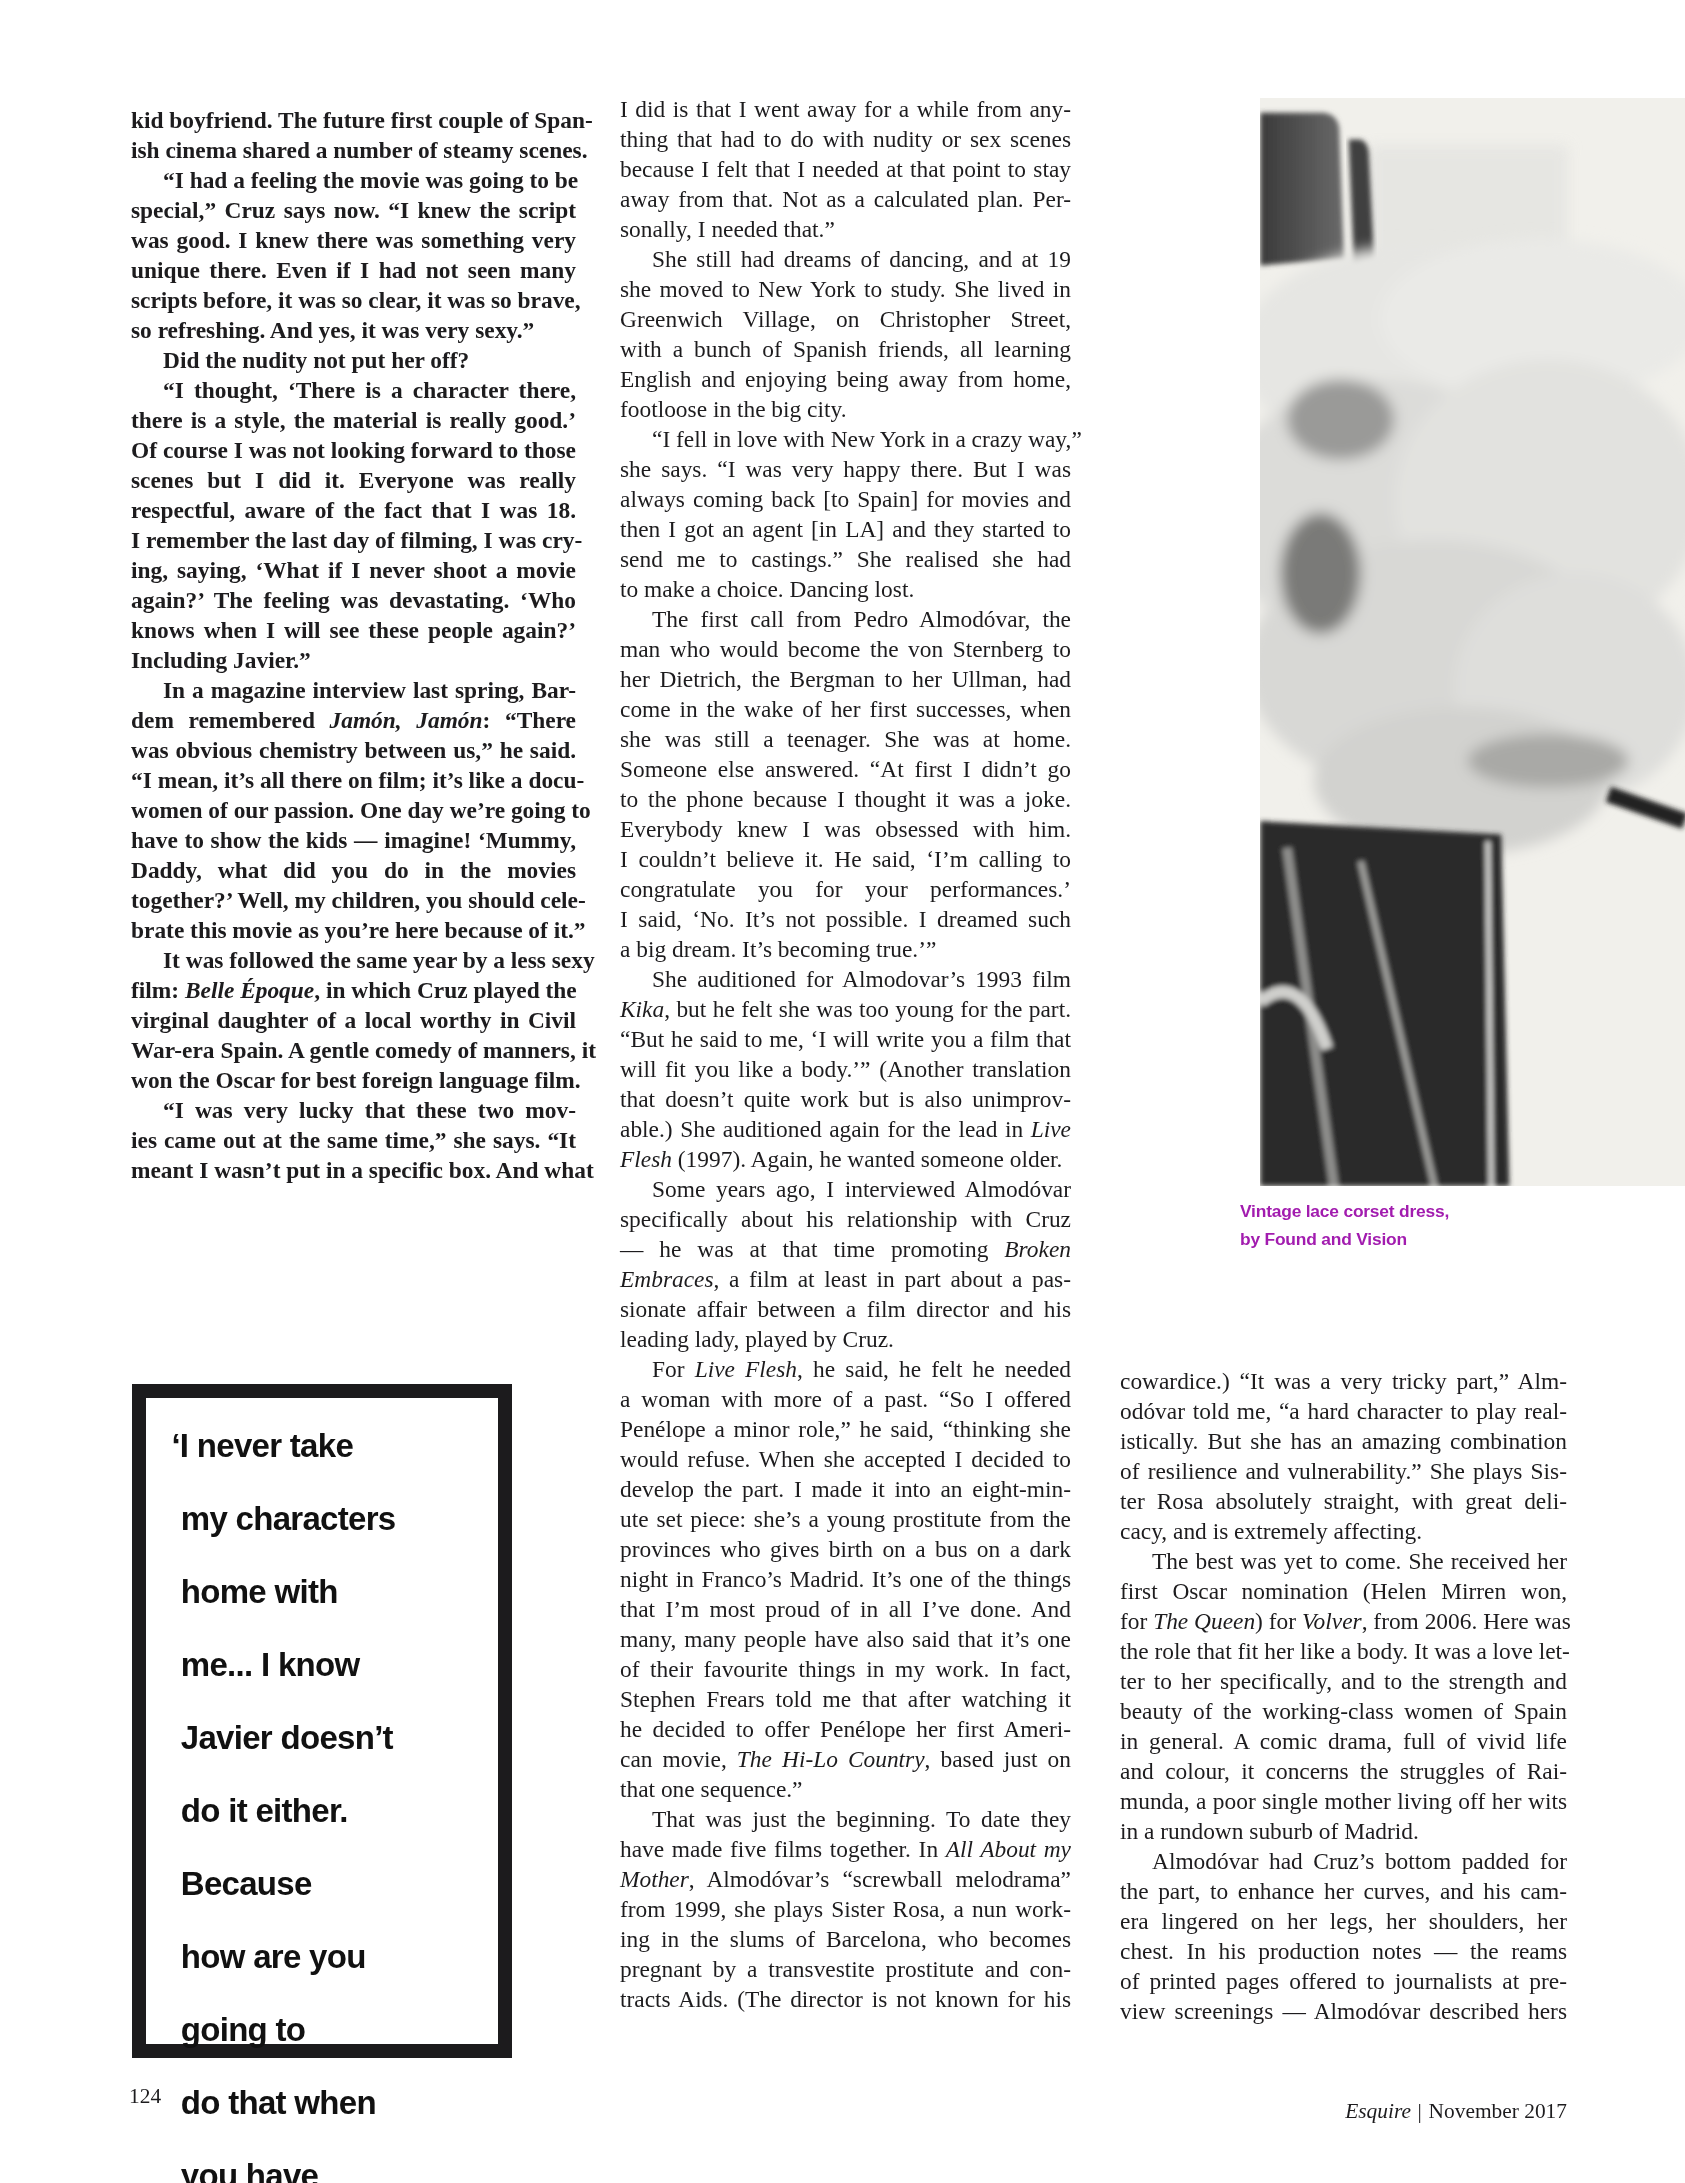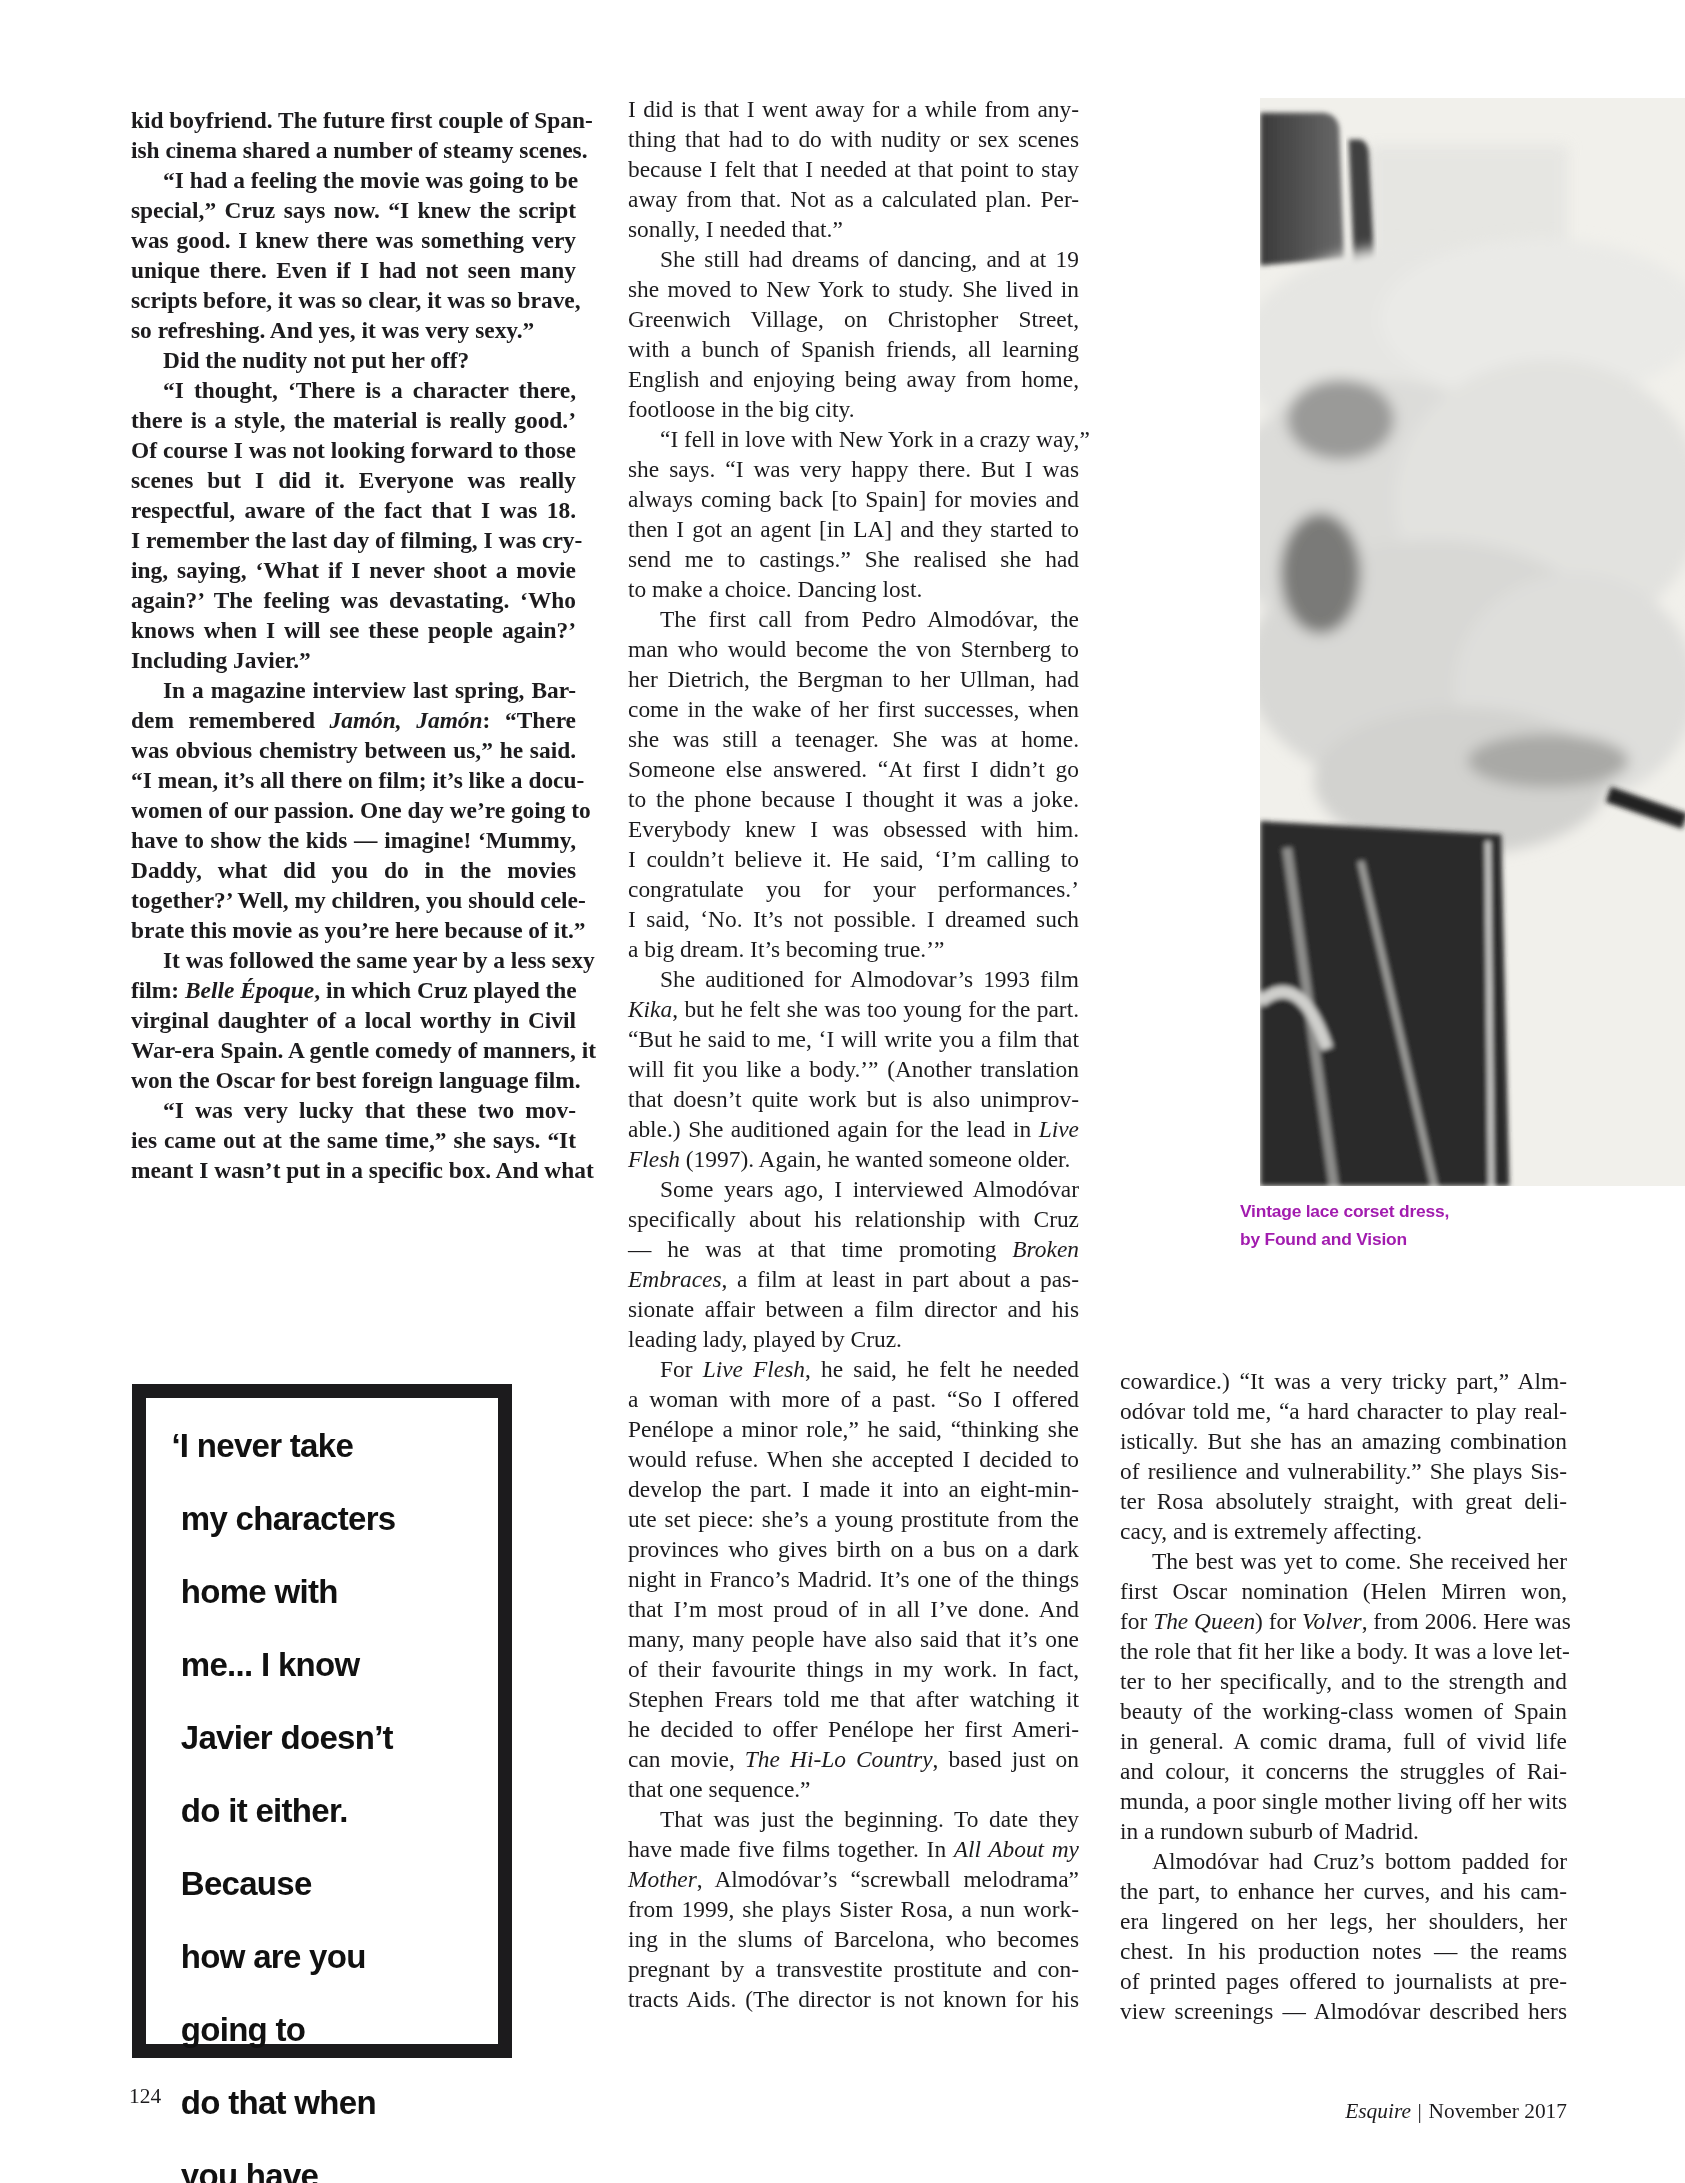--- a/index.html
+++ b/index.html
@@ -1,19 +1,19 @@
 <!DOCTYPE html>
 <html style="font-size:10.7px"><head>
 <meta charset="utf-8">
 <style>
   html, body { margin: 0; padding: 0; background: #ffffff; }
   body { width: 1685px; height: 2183px; position: relative; overflow: hidden; color: #1d1c1e; }
   .col { position: absolute; font-family: "Liberation Serif", "DejaVu Serif", serif; font-size: 23.4px; line-height: 30px; }
   .col1 { left: 131px; top: 105px; width: 445px; font-weight: bold; }
-  .col2 { left: 620px; top: 94px; width: 451px; margin-left: 8px; }
+  .col2 { left: 620px; top: 94px; width: 451px; }
   .col3 { left: 1120px; top: 1366px; width: 447px; }
   .ln { display: block; height: 30px; white-space: nowrap; text-align: justify; text-align-last: justify; overflow: visible; }
   .ln.last { text-align-last: left; }
   .ln.ind { text-indent: 32px; }
   .ln i, .ln em { font-style: italic; }
   .photo { position: absolute; left: 1260px; top: 98px; width: 425px; height: 1088px; background: #f1f0eb; overflow: hidden; }
   .caption { position: absolute; left: 1240px; top: 1197px; font-family: "Liberation Sans", "DejaVu Sans", sans-serif; font-weight: bold; font-size: 17.4px; line-height: 28px; color: #a21caf; letter-spacing: -0.2px; }
   .pullbox { position: absolute; left: 132px; top: 1384px; width: 352px; height: 646px; border: 14.7px solid #1c1b1d; background: #fff; }
   .pullquote { position: absolute; left: 25.4px; top: 27px; font-family: "Liberation Sans", "DejaVu Sans", sans-serif; font-weight: bold; font-size: 33px; line-height: 42px; letter-spacing: -0.7px; color: #111; }
   .pq-line { display: block; white-space: nowrap; }

